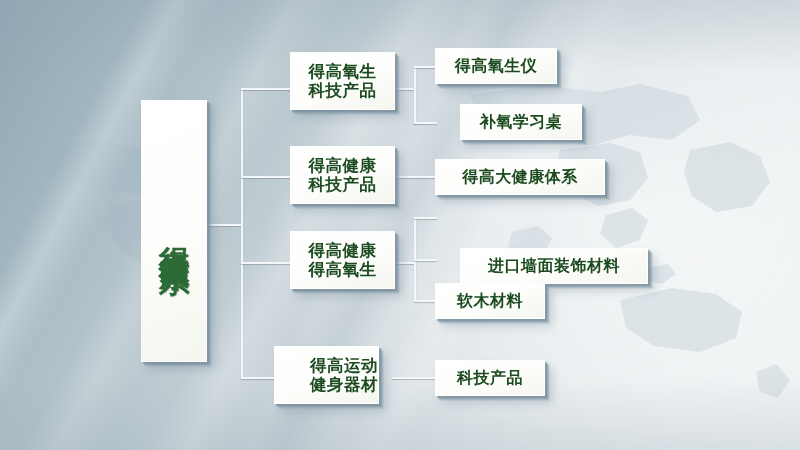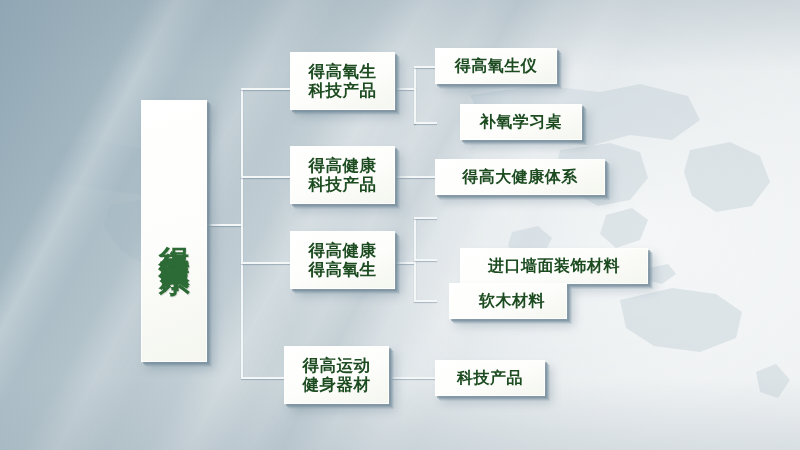--- a/index.html
+++ b/index.html
@@ -137,21 +137,21 @@
   <div class="node lvl2" style="left:290px;top:146px;width:103px;height:56px;">
     <span class="ln">得高健康</span>
     <span class="ln">科技产品</span>
   </div>
 
   <div class="node lvl2" style="left:290px;top:231px;width:103px;height:56px;">
     <span class="ln">得高健康</span>
     <span class="ln">得高氧生</span>
   </div>
 
-  <div class="node lvl2" style="left:284px;top:346px;width:103px;height:56px;">
+  <div class="node lvl2" style="left:274px;top:346px;width:103px;height:56px;align-items:flex-end;">
     <span class="ln">得高运动</span>
     <span class="ln">健身器材</span>
   </div>
 
   <div class="node lvl3" style="left:435px;top:48px;width:120px;height:34px;">
     <span class="ln">得高氧生仪</span>
   </div>
 
   <div class="node lvl3" style="left:435px;top:104px;width:120px;height:34px;margin-left:25px;">
     <span class="ln">补氧学习桌</span>
@@ -159,21 +159,21 @@
 
   <div class="node lvl3" style="left:435px;top:159px;width:168px;height:34px;">
     <span class="ln">得高大健康体系</span>
   </div>
 
 
   <div class="node lvl3" style="left:460px;top:242px;width:186px;height:34px;margin-top:6px;">
     <span class="ln">进口墙面装饰材料</span>
   </div>
 
-  <div class="node lvl3" style="left:449px;top:283px;width:108px;height:34px;padding-left:8px;">
+  <div class="node lvl3" style="left:435px;top:283px;width:108px;height:34px;">
     <span class="ln">软木材料</span>
   </div>
 
   <div class="node lvl3" style="left:435px;top:360px;width:108px;height:34px;">
     <span class="ln">科技产品</span>
   </div>
 
 </div>
 
 </body></html>

